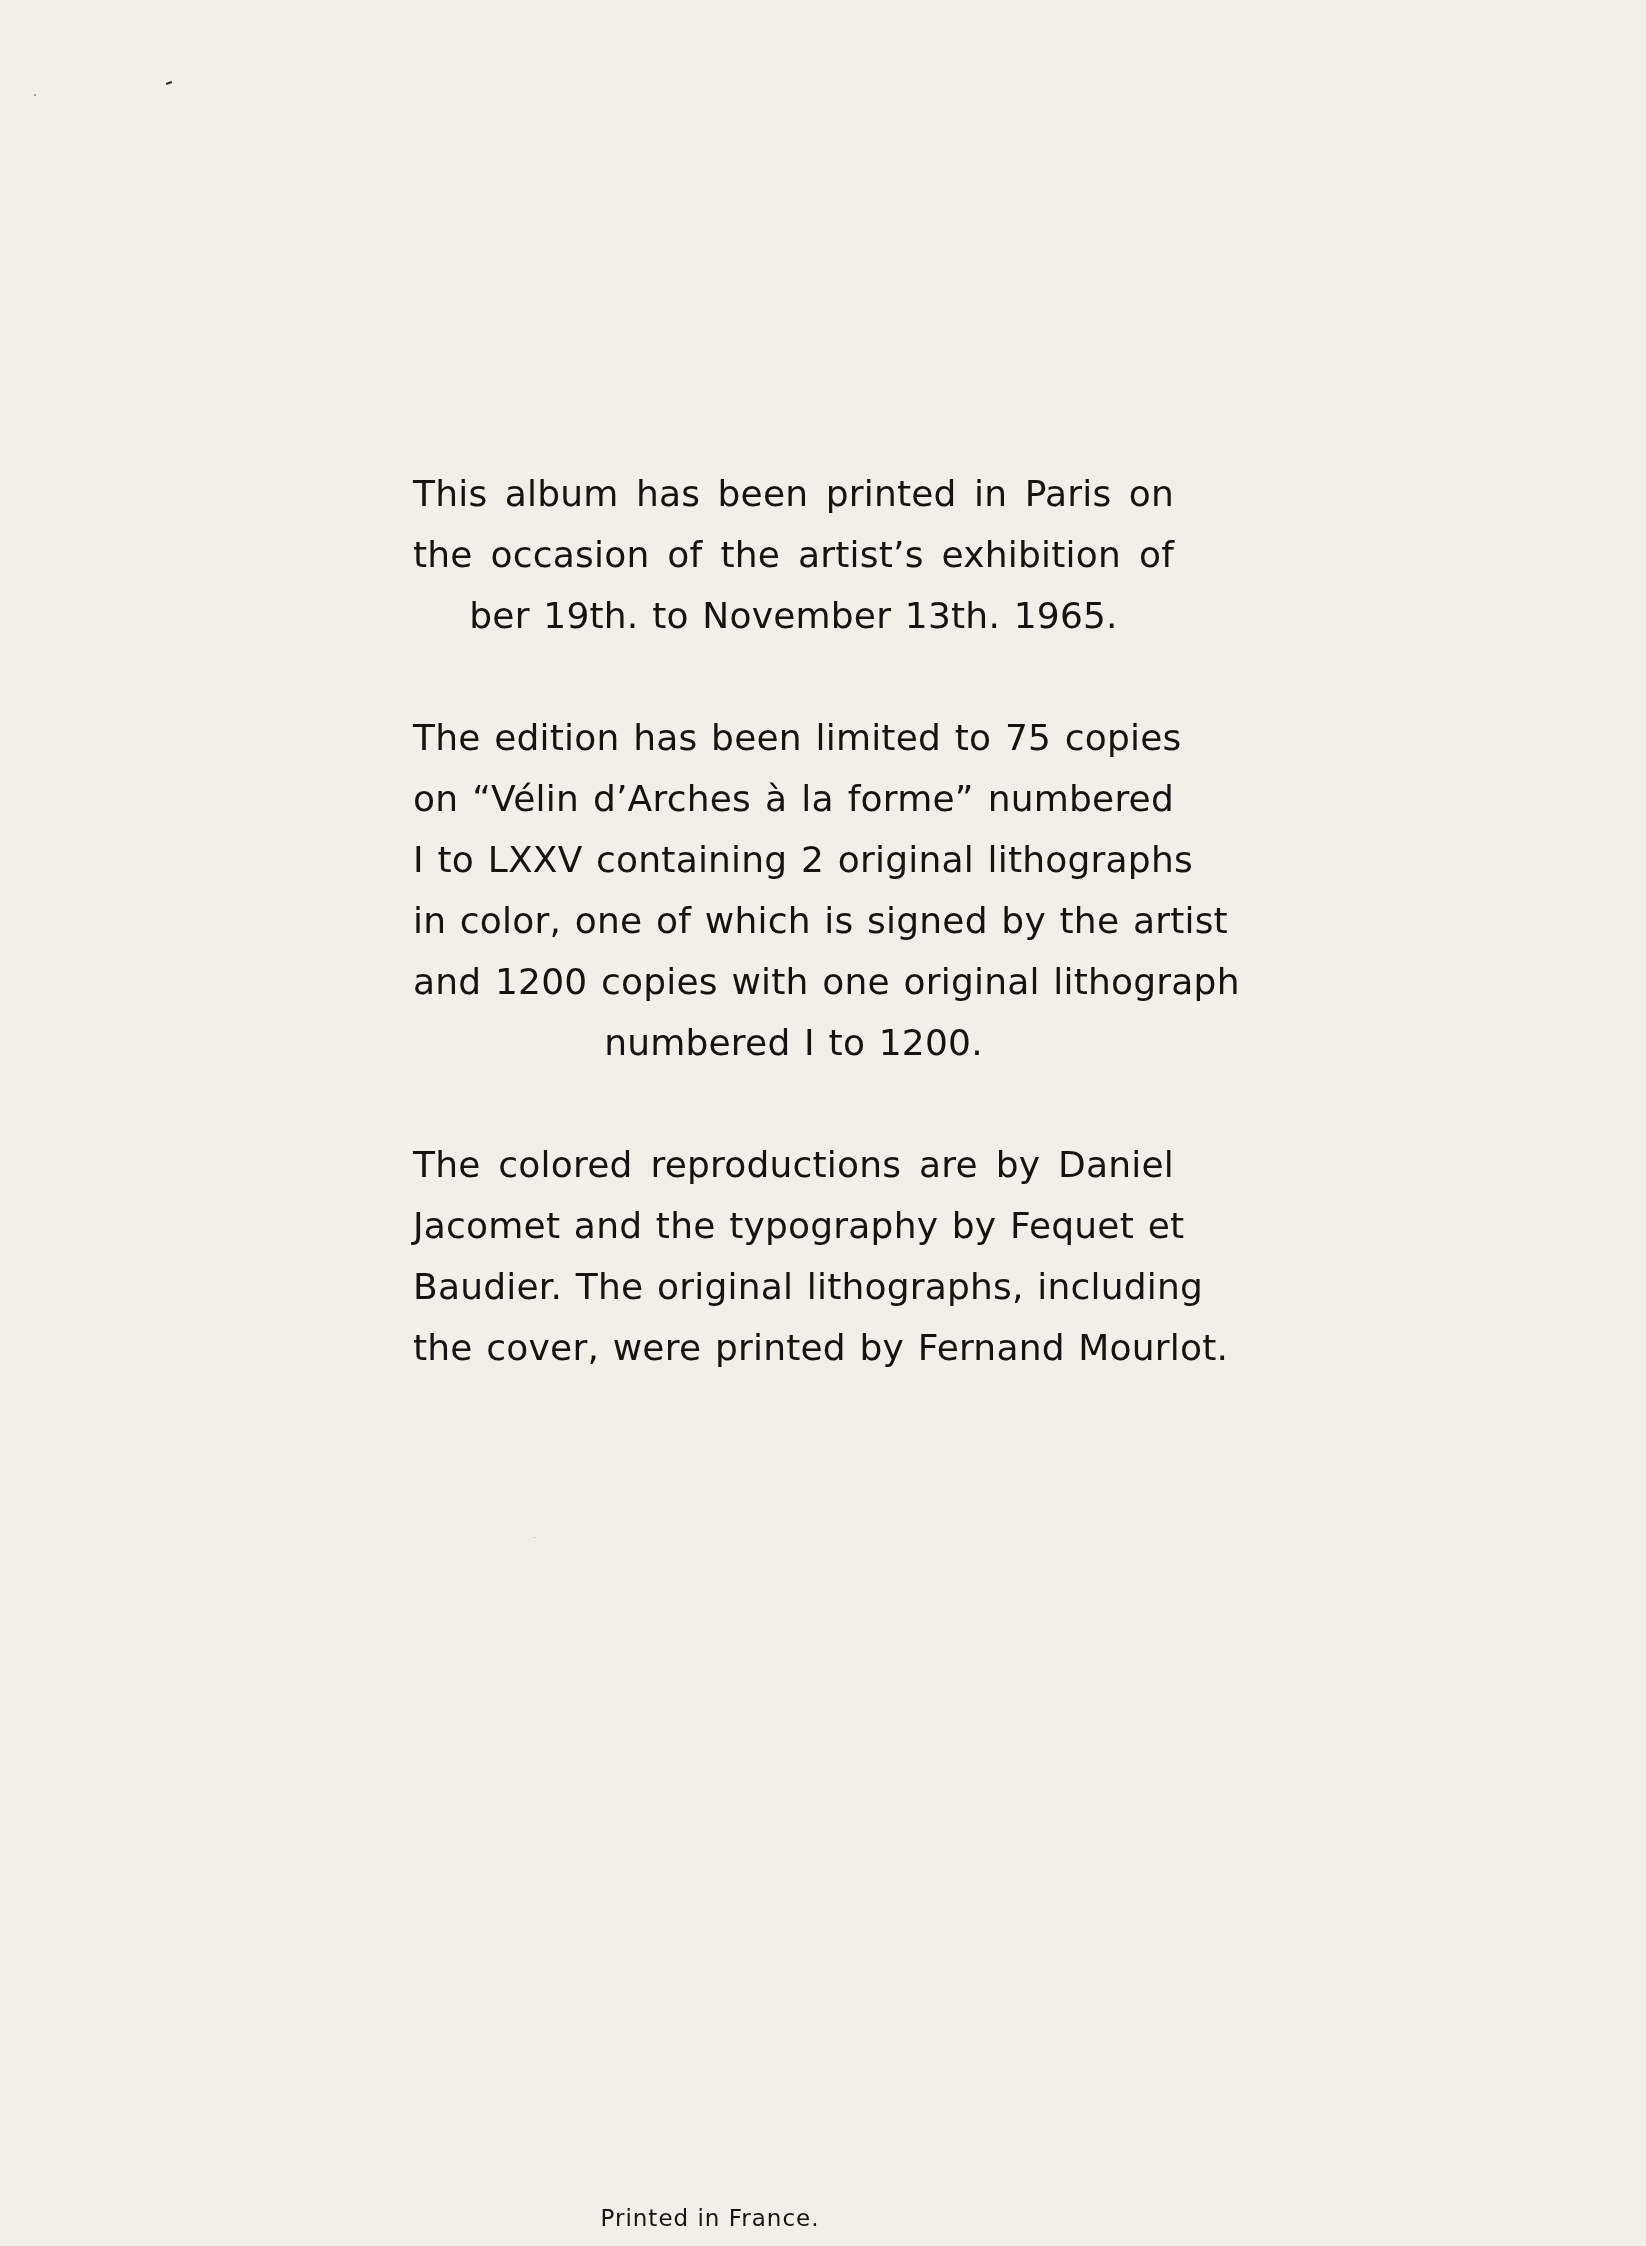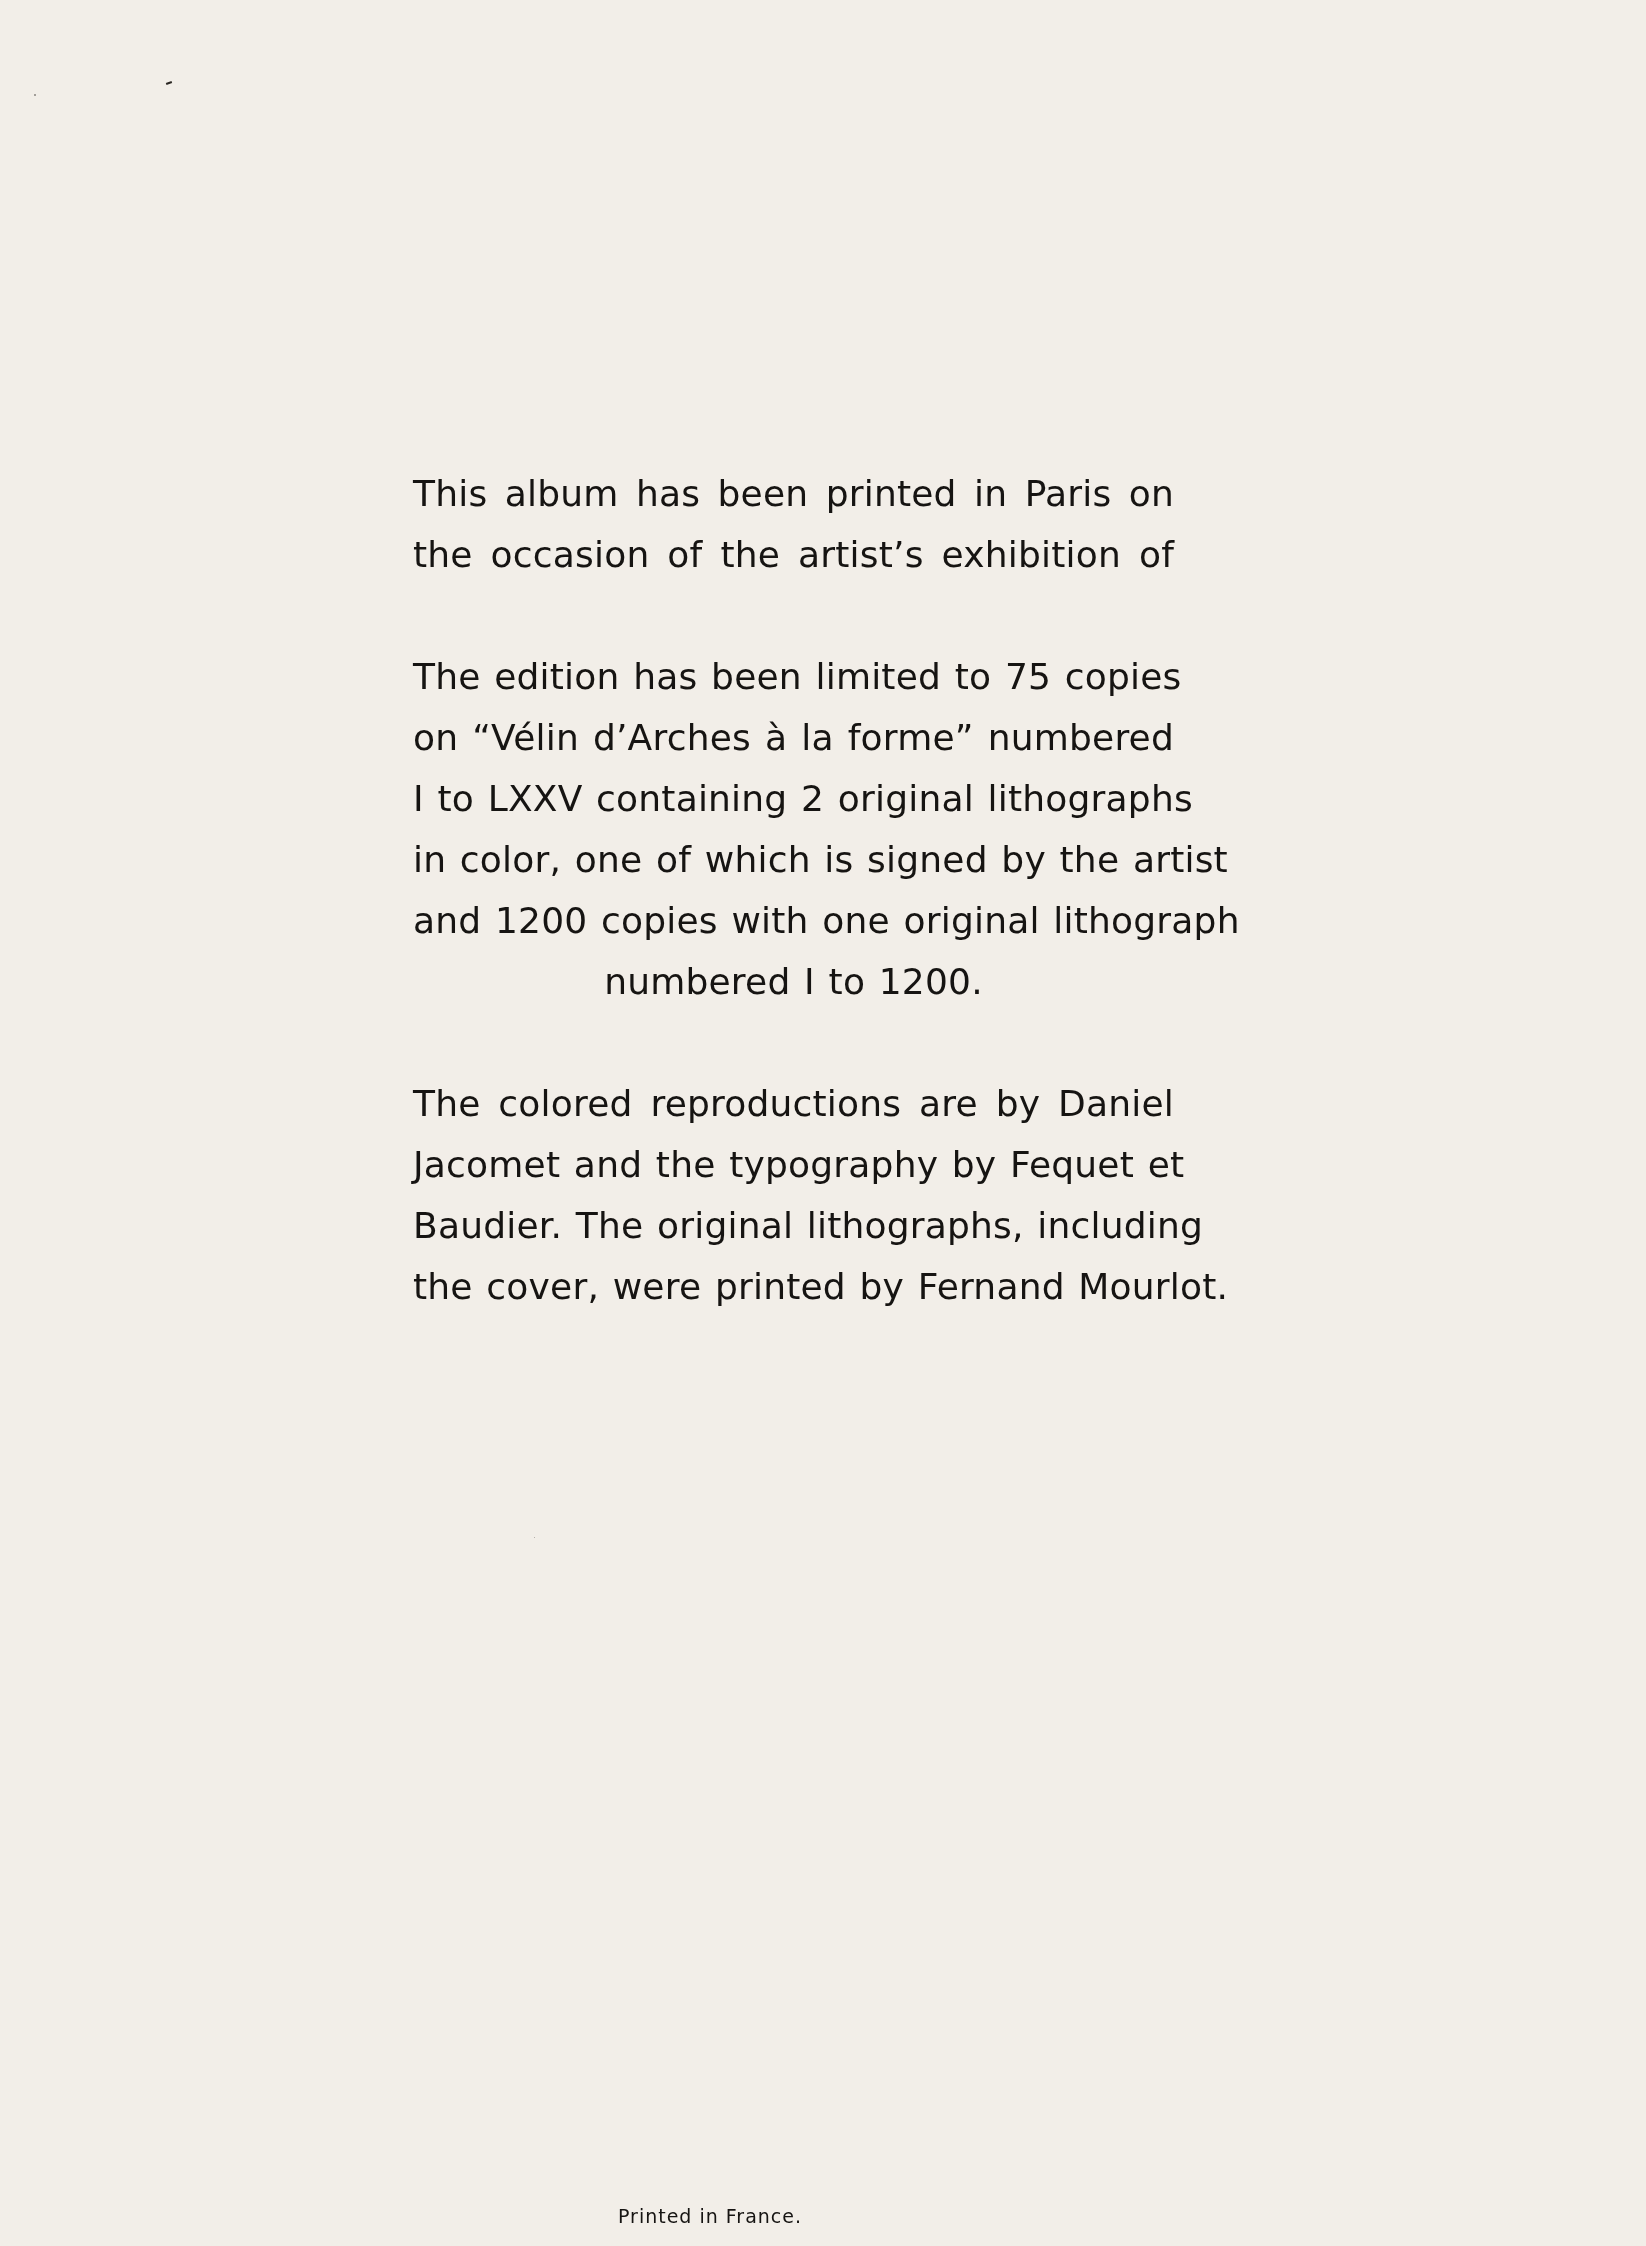--- a/index.html
+++ b/index.html
@@ -36,35 +36,36 @@
   .para + .para { margin-top: 61px; }
   .line { display: block; text-align: justify; text-align-last: justify; white-space: nowrap; }
   .line.last { text-align-last: center; }
 
   .footer {
     position: absolute;
     left: 0;
     width: 1420px;
     top: 2205px;
     text-align: center;
-    font-size: 19px;
+    font-size: 23px;
     letter-spacing: 1px;
   }
 </style>
 </head>
 <body>
 
 <div class="speck s1"></div>
 <div class="speck s2"></div>
 <div class="speck s3"></div>
 
 <main class="colophon">
   <p class="para">
     <span class="line">This album has been printed in Paris on</span>
     <span class="line">the occasion of the artist’s exhibition of</span>
+    <span class="line last">ber 19th. to November 13th. 1965.</span>
   </p>
   <p class="para">
     <span class="line">The edition has been limited to 75 copies</span>
     <span class="line">on “Vélin d’Arches à la forme” numbered</span>
     <span class="line">I to LXXV containing 2 original lithographs</span>
     <span class="line">in color, one of which is signed by the artist</span>
     <span class="line">and 1200 copies with one original lithograph</span>
     <span class="line last">numbered I to 1200.</span>
   </p>
   <p class="para">

